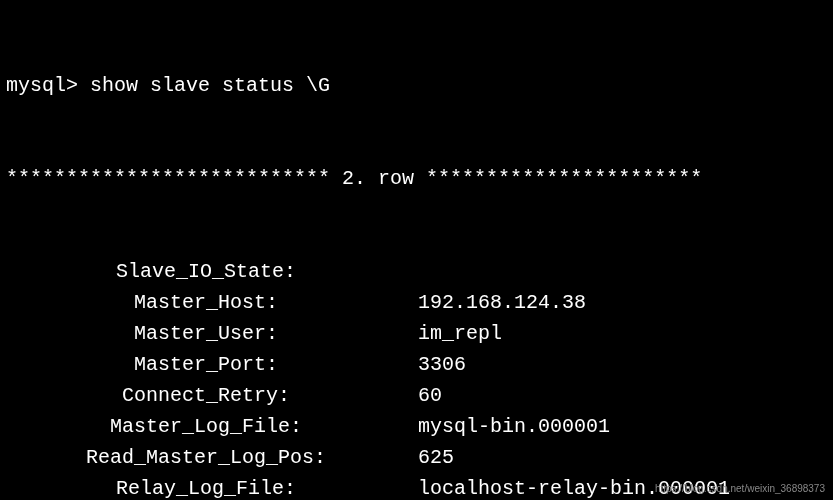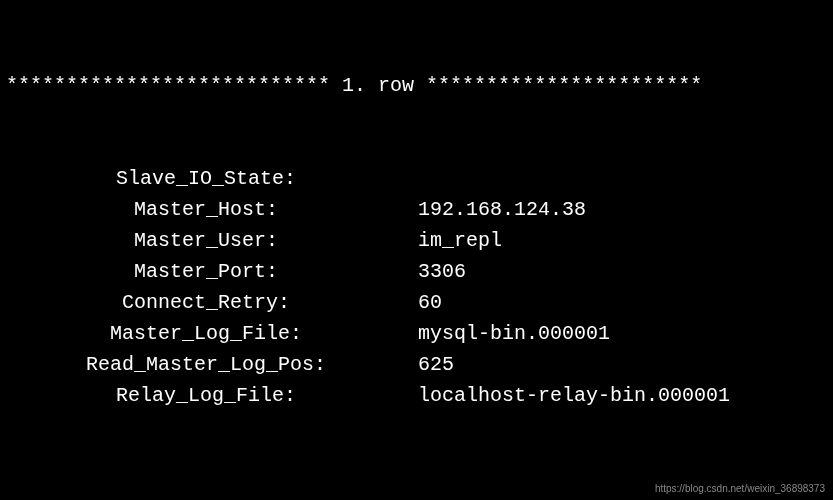--- a/index.html
+++ b/index.html
@@ -46,17 +46,18 @@
       right: 8px;
       font-size: 10px;
       color: #888888;
       font-family: Arial, sans-serif;
     }
   </style>
 </head>
 <body>
 
 <div class="terminal">
-  <div class="separator-line"><span>***************************</span> <span>1. row</span> <span>***********************</span></div>
+  <div class="prompt-line"><span>mysql&gt;</span> <span>show slave status \G</span></div>
+  <div class="separator-line"><span>***************************</span> <span>2. row</span> <span>***********************</span></div>
   <div id="status-container"><div class="status-row"><span class="status-label">Slave_IO_State:</span><span class="status-value"></span></div><div class="status-row"><span class="status-label">Master_Host:</span><span class="status-value">192.168.124.38</span></div><div class="status-row"><span class="status-label">Master_User:</span><span class="status-value">im_repl</span></div><div class="status-row"><span class="status-label">Master_Port:</span><span class="status-value">3306</span></div><div class="status-row"><span class="status-label">Connect_Retry:</span><span class="status-value">60</span></div><div class="status-row"><span class="status-label">Master_Log_File:</span><span class="status-value">mysql-bin.000001</span></div><div class="status-row"><span class="status-label">Read_Master_Log_Pos:</span><span class="status-value">625</span></div><div class="status-row"><span class="status-label">Relay_Log_File:</span><span class="status-value">localhost-relay-bin.000001</span></div></div>
 </div>
 
 <div class="watermark">https://blog.csdn.net/weixin_36898373</div>
 
 </body></html>

